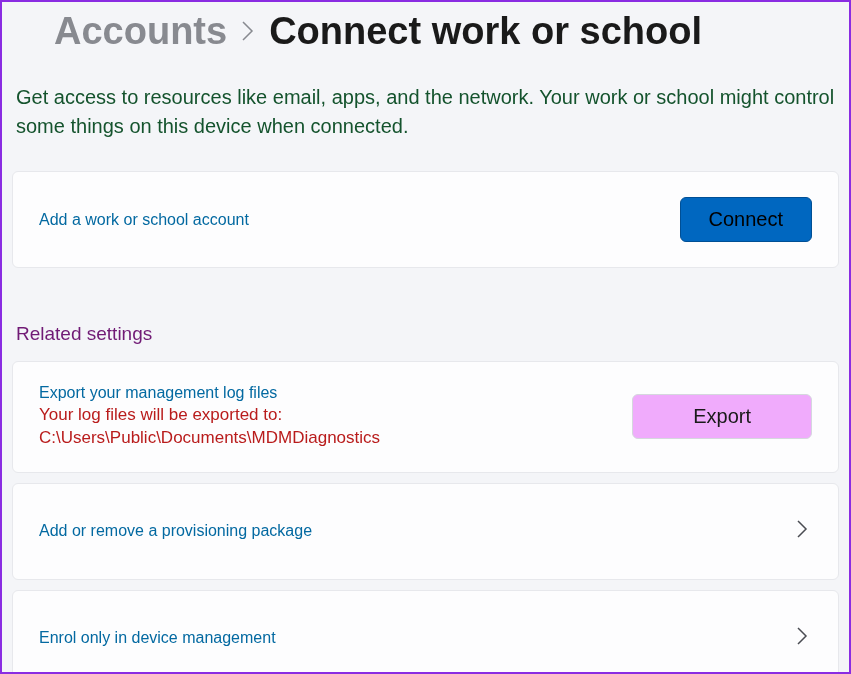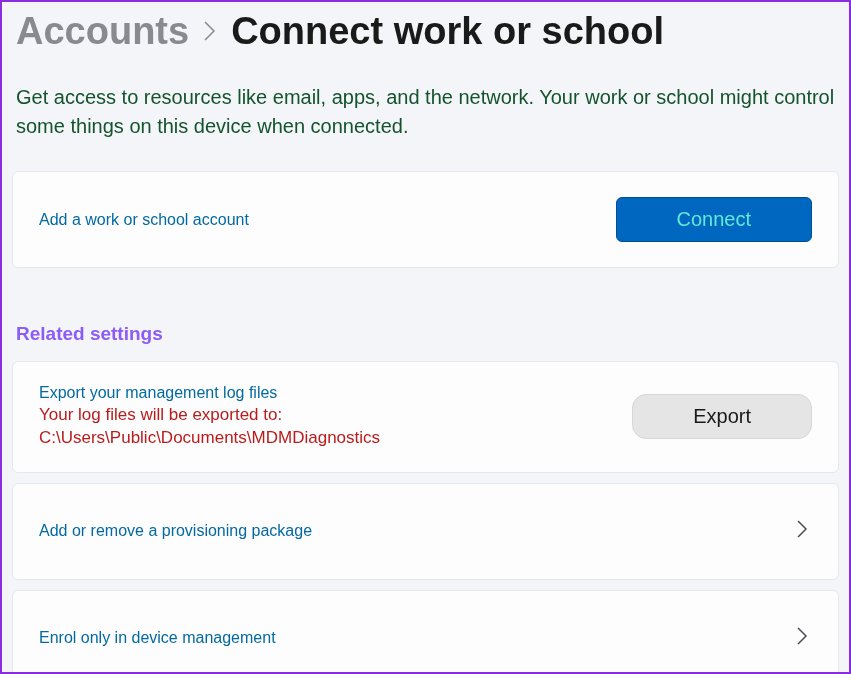--- a/index.html
+++ b/index.html
@@ -14,20 +14,21 @@
       background: #f4f5f8;
       border: 2px solid #8a2ce2;
       padding: 0 10px;
       overflow: hidden;
     }
     .breadcrumb {
       display: flex;
       align-items: center;
       gap: 14px;
       padding: 8px 0 10px 4px;
+      margin-left: 38px;
     }
     .breadcrumb-parent {
       font-size: 38px;
       font-weight: 600;
       color: #888a90;
     }
     .breadcrumb-chevron {
       color: #888a90;
       font-size: 22px;
       font-weight: 300;
@@ -62,40 +63,40 @@
     }
     .card-subtitle {
       font-size: 17px;
       color: #b91c1c;
       margin-top: 2px;
       line-height: 1.35;
       max-width: 500px;
     }
     .btn-primary {
       background: #0067c0;
-      color: #5eead4;
+      color: #000000;
       border: 1px solid #004f95;
       border-radius: 6px;
       font-size: 20px;
-      padding: 10px 60px;
+      padding: 10px 28px;
       cursor: pointer;
     }
     .btn-secondary {
-      background: #e5e5e5;
+      background: #f0abfc;
       color: #1a1a1a;
       border: 1px solid #d5d7de;
-      border-radius: 14px;
+      border-radius: 6px;
       font-size: 20px;
       padding: 10px 60px;
       cursor: pointer;
     }
     .section-heading {
       font-size: 19px;
-      font-weight: 700;
-      color: #8b5cf6;
+      font-weight: 400;
+      color: #701a75;
       padding: 45px 4px 16px;
     }
     .nav-card {
       cursor: pointer;
     }
     .nav-card .card-row {
       padding: 35px 26px;
     }
     .chevron-right {
       color: #4a4c52;

